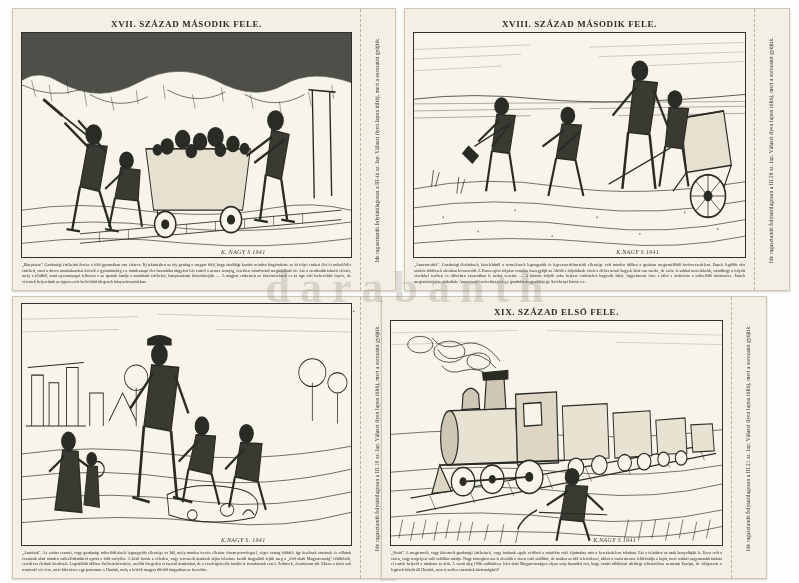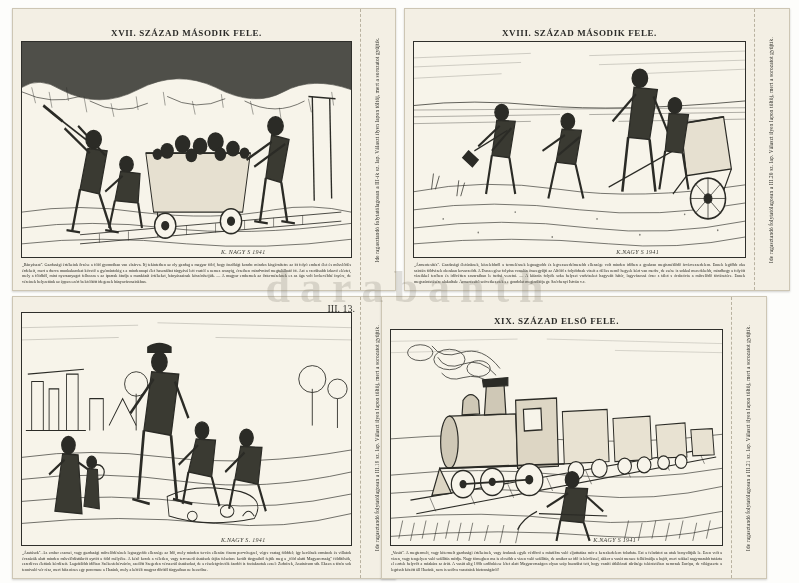--- a/index.html
+++ b/index.html
@@ -26,21 +26,20 @@
     inset:0;
     display:flex;
     flex-direction:row;
   }
   .card-main{
     flex:1 1 auto;
     display:flex;
     flex-direction:column;
     padding:6px 8px 4px 8px;
     min-width:0;
-    margin-top:9px;
   }
   .card-title{
     text-align:center;
     font-size:9px;
     letter-spacing:0.6px;
     font-weight:bold;
     color:#2b2b28;
     margin:4px 0 3px 0;
     text-transform:uppercase;
     font-family:"Liberation Serif", serif;

